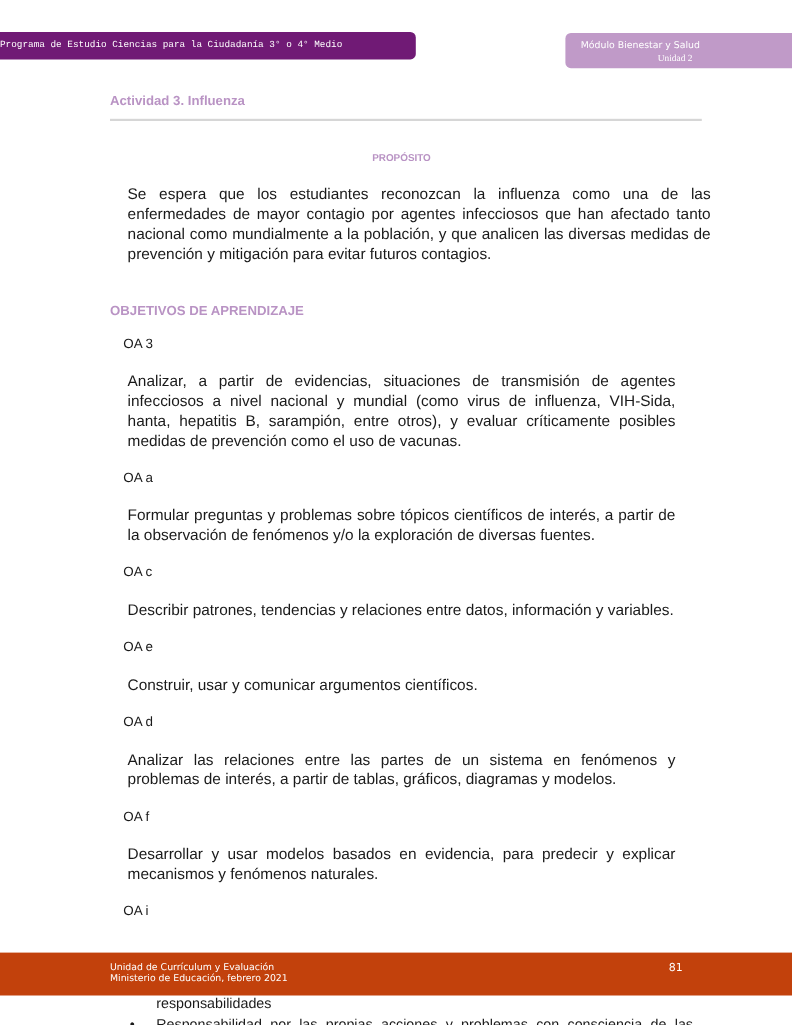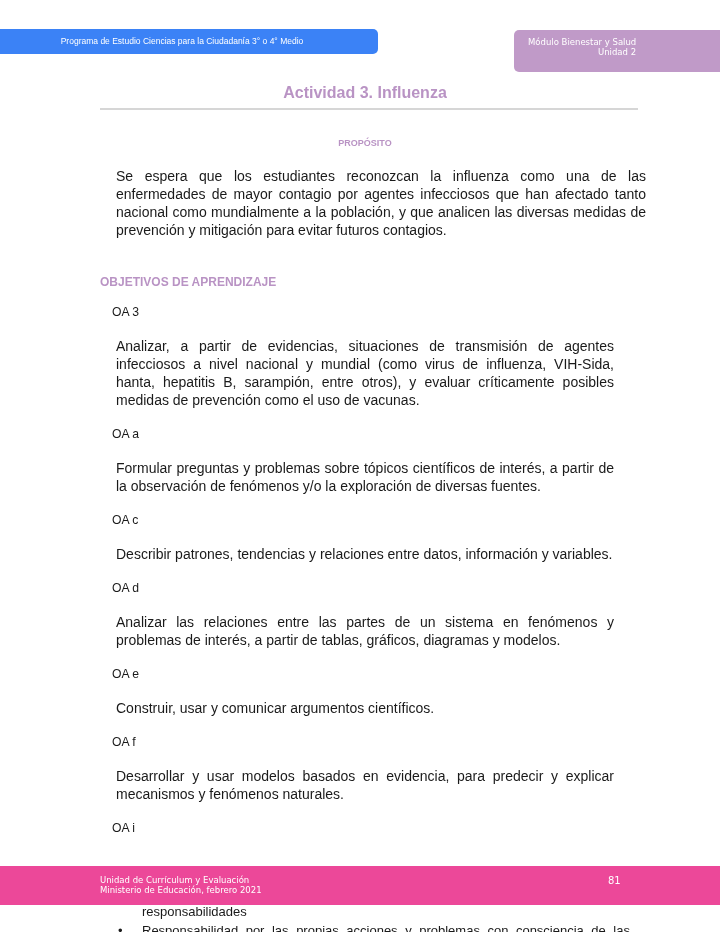--- a/index.html
+++ b/index.html
@@ -2,47 +2,46 @@
 <html><head>
 <meta charset="utf-8">
 <style>
   html, body { margin: 0; padding: 0; }
   body {
     width: 720px; height: 932px; background: #ffffff; position: relative; overflow: hidden;
     font-family: "Liberation Sans", sans-serif; color: #1a1a1a;
   }
   .hdr-left {
     position: absolute; left: 0; top: 29px; width: 378px; height: 25px;
-    background: #3b82f6; border-radius: 0 5px 5px 0;
-    color: #fff; font-size: 8.5px; text-align: center; box-sizing: border-box; padding-right: 14px;
-    line-height: 25px; font-family: Liberation Sans, sans-serif;
+    background: #701a75; border-radius: 0 5px 5px 0;
+    color: #fff; font-size: 8.5px; text-align: left; box-sizing: border-box; padding-right: 14px;
+    line-height: 25px; font-family: Liberation Mono, monospace;
   }
   .hdr-right {
-    position: absolute; left: 514px; top: 30px; width: 206px; height: 42px;
+    position: absolute; left: 514px; top: 30px; width: 206px; height: 32px;
     background: #c09ac8; border-radius: 5px 0 0 5px;
     color: #fff; font-size: 8.5px; box-sizing: border-box; padding-left: 14px; padding-top: 7px;
     font-family: "DejaVu Sans", sans-serif; line-height: 10px;
   }
-  .hdr-right .l2 { display: block; padding-left: 70px; }
+  .hdr-right .l2 { display: block; padding-left: 70px; font-family: Liberation Serif, serif; }
   .content { position: absolute; left: 100px; top: 84px; width: 530px; }
   .title {
-    font-size: 16px; font-weight: bold; color: #b993c4; margin: 0; height: 22px;
+    font-size: 12px; font-weight: bold; color: #b993c4; margin: 0; height: 22px;
     font-family: "Liberation Sans", sans-serif;
-    text-align: center;
   }
   .rule { height: 2px; background: #d6d6d6; width: 538px; margin-top: 2px; }
   .sec { font-size: 12px; font-weight: bold; color: #b993c4; margin: 0; }
   .sec.small { font-size: 9px; text-align: center; }
   p.body, .line { font-size: 14px; line-height: 18px; margin: 16px; text-align: justify; font-family: "Liberation Sans", sans-serif; }
   .oa-label { font-size: 12.2px; line-height: 18px; margin: 12px; font-family: "Liberation Sans", sans-serif; }
   ul.att { margin: 0; padding-left: 0; list-style: none; }
   ul.att li { position: relative; padding-left: 42px; font-size: 13px; line-height: 18px; text-align: justify; margin-bottom: 1px; }
   ul.att li::before { content: "\2022"; position: absolute; left: 18px; top: 0; }
   .ftr {
-    position: absolute; left: 0; top: 866px; width: 720px; height: 39px; background: #ec4899;
+    position: absolute; left: 0; top: 866px; width: 720px; height: 39px; background: #c2410c;
     color: #fff; font-size: 8.5px; font-family: "DejaVu Sans", sans-serif;
   }
   .ftr .ltxt { position: absolute; left: 100px; top: 9px; line-height: 10px; }
   .ftr .pg { position: absolute; left: 608px; top: 9px; font-size: 10px; }
 </style>
 </head>
 <body>
 
 <div class="hdr-left">
   <span>Programa de Estudio Ciencias para la Ciudadanía 3° o 4° Medio</span>
@@ -71,26 +70,26 @@
     </div>
     <div>
       <div class="oa-label">OA a</div>
       <p class="body">Formular preguntas y problemas sobre tópicos científicos de interés, a partir de la observación de fenómenos y/o la exploración de diversas fuentes.</p>
     </div>
     <div>
       <div class="oa-label">OA c</div>
       <p class="body">Describir patrones, tendencias y relaciones entre datos, información y variables.</p>
     </div>
     <div>
+      <div class="oa-label">OA e</div>
+      <p class="body">Construir, usar y comunicar argumentos científicos.</p>
+    </div>
+    <div>
       <div class="oa-label">OA d</div>
       <p class="body">Analizar las relaciones entre las partes de un sistema en fenómenos y problemas de interés, a partir de tablas, gráficos, diagramas y modelos.</p>
-    </div>
-    <div>
-      <div class="oa-label">OA e</div>
-      <p class="body">Construir, usar y comunicar argumentos científicos.</p>
     </div>
     <div>
       <div class="oa-label">OA f</div>
       <p class="body">Desarrollar y usar modelos basados en evidencia, para predecir y explicar mecanismos y fenómenos naturales.</p>
     </div>
     <div>
       <div class="oa-label">OA i</div>
     </div>
   </div>
 

